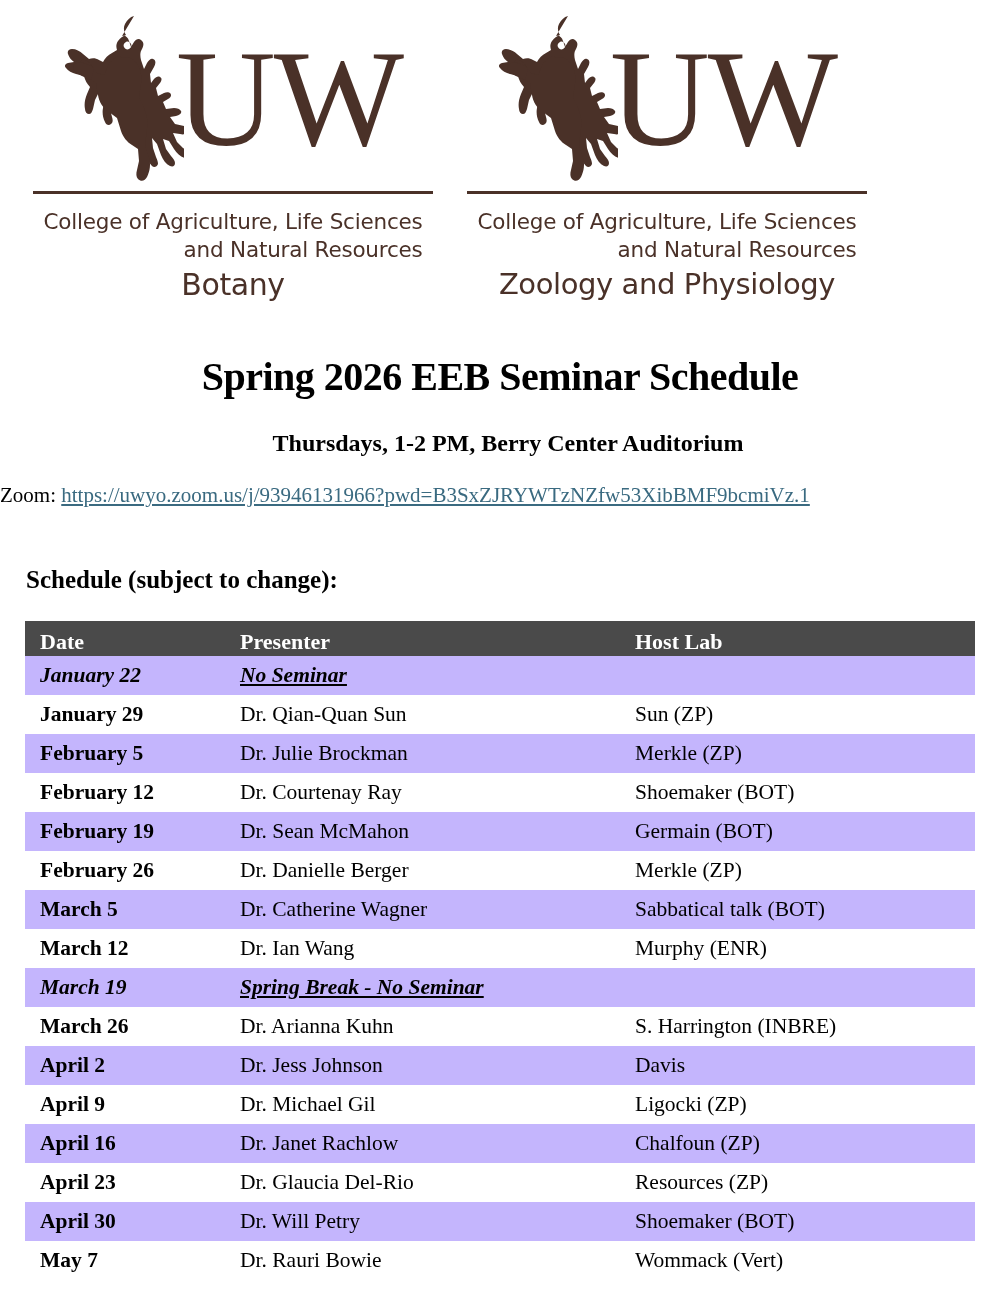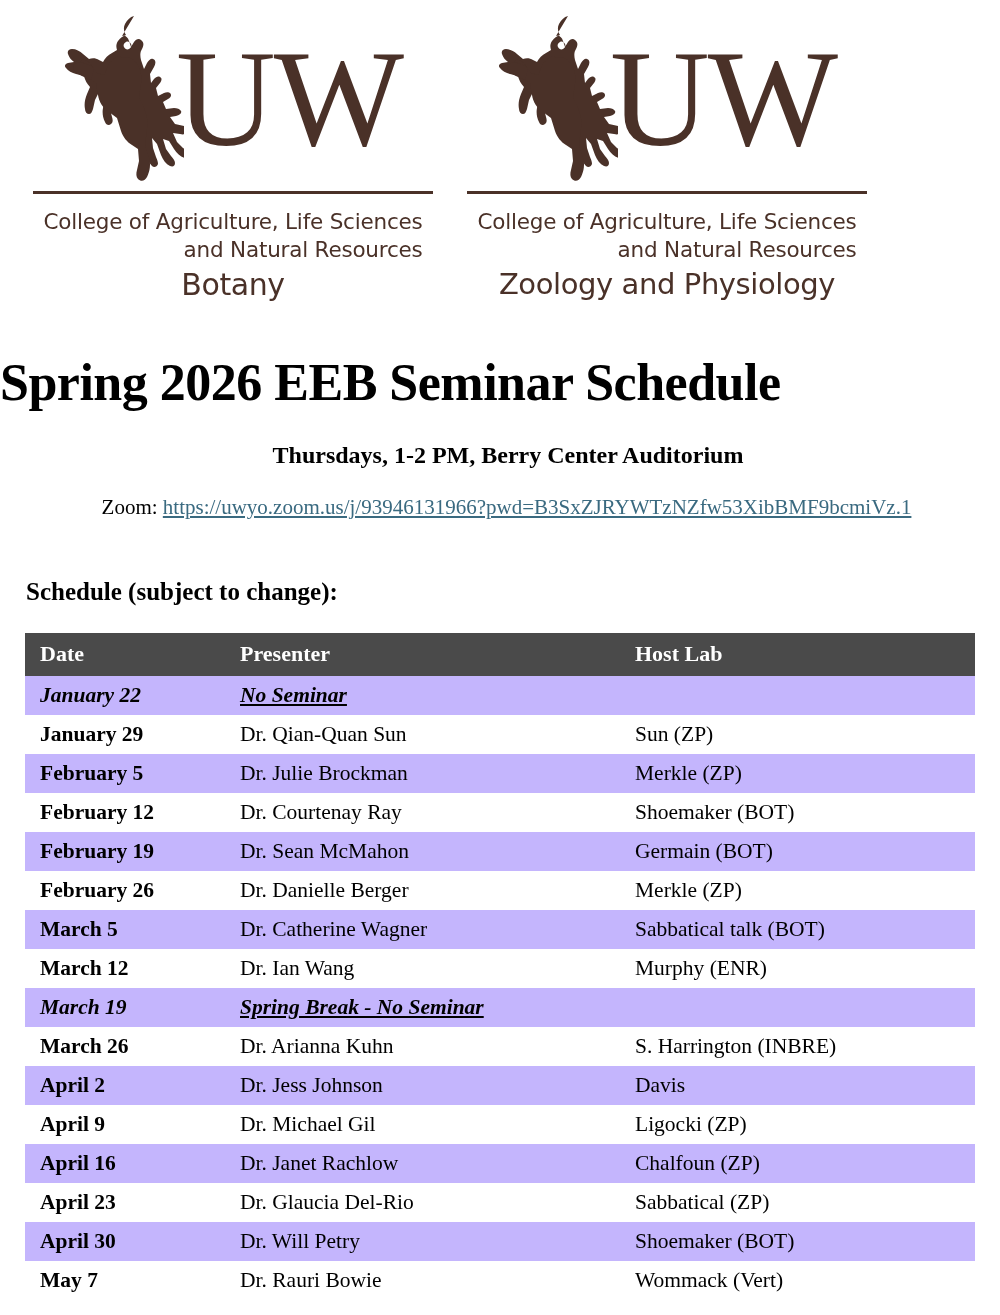--- a/index.html
+++ b/index.html
@@ -79,42 +79,40 @@
     font-family: "DejaVu Sans", "Liberation Sans", sans-serif;
     font-size: 30px;
     line-height: 1.18;
     letter-spacing: -0.4px;
     margin-top: 4px;
   }
   .brand-dept.wide { font-size: 29px; }
 
   
   .doc-title {
-    text-align: left;
-    font-size: 52px;
+    text-align: center;
+    font-size: 40px;
     font-weight: bold;
     font-family: "Liberation Serif", "DejaVu Serif", serif;
     letter-spacing: -0.5px;
     margin: 28px 0 16px 0;
   }
   .doc-subtitle {
     text-align: center;
     font-size: 24px;
     font-weight: bold;
     font-family: "Liberation Serif", "DejaVu Serif", serif;
     margin: 30px 0 0 0;
     padding-left: 16px;
   }
   .zoom-line {
-    text-align: center;
     font-size: 21px;
     font-family: "Liberation Serif", "DejaVu Serif", serif;
     margin: 26px 0 16px 0;
     white-space: nowrap;
-    padding-left: 13px;
   }
   .zoom-link {
     color: #3a6a80;
     text-decoration: underline;
     cursor: pointer;
   }
   .schedule-heading {
     font-size: 25px;
     font-weight: bold;
     font-family: "Liberation Serif", "DejaVu Serif", serif;
@@ -134,21 +132,21 @@
   table.sched col.c-date { width: 200px; }
   table.sched col.c-pres { width: 395px; }
   table.sched col.c-host { width: 355px; }
 
   table.sched thead th {
     background: #4a4a4a;
     color: #ffffff;
     font-size: 22px;
     font-weight: bold;
     text-align: left;
-    padding: 8px 0 9px 15px;
+    padding: 8px 0 1px 15px;
     font-family: "Liberation Serif", "DejaVu Serif", serif;
     height: 34px;
     box-sizing: border-box;
   }
   table.sched tbody td {
     font-size: 21.5px;
     padding: 7px 0 7px 15px;
     font-family: "Liberation Serif", "DejaVu Serif", serif;
     vertical-align: middle;
     height: 37px;
@@ -296,21 +294,21 @@
           <td class="host-cell">Ligocki (ZP)</td>
         </tr>
         <tr class="alt">
           <td class="date-cell">April 16</td>
           <td class="pres-cell">Dr. Janet Rachlow</td>
           <td class="host-cell">Chalfoun (ZP)</td>
         </tr>
         <tr class="plain">
           <td class="date-cell">April 23</td>
           <td class="pres-cell">Dr. Glaucia Del-Rio</td>
-          <td class="host-cell">Sabbatical (ZP)</td>
+          <td class="host-cell">Resources (ZP)</td>
         </tr>
         <tr class="alt">
           <td class="date-cell">April 30</td>
           <td class="pres-cell">Dr. Will Petry</td>
           <td class="host-cell">Shoemaker (BOT)</td>
         </tr>
         <tr class="plain">
           <td class="date-cell">May 7</td>
           <td class="pres-cell">Dr. Rauri Bowie</td>
           <td class="host-cell">Wommack (Vert)</td>

